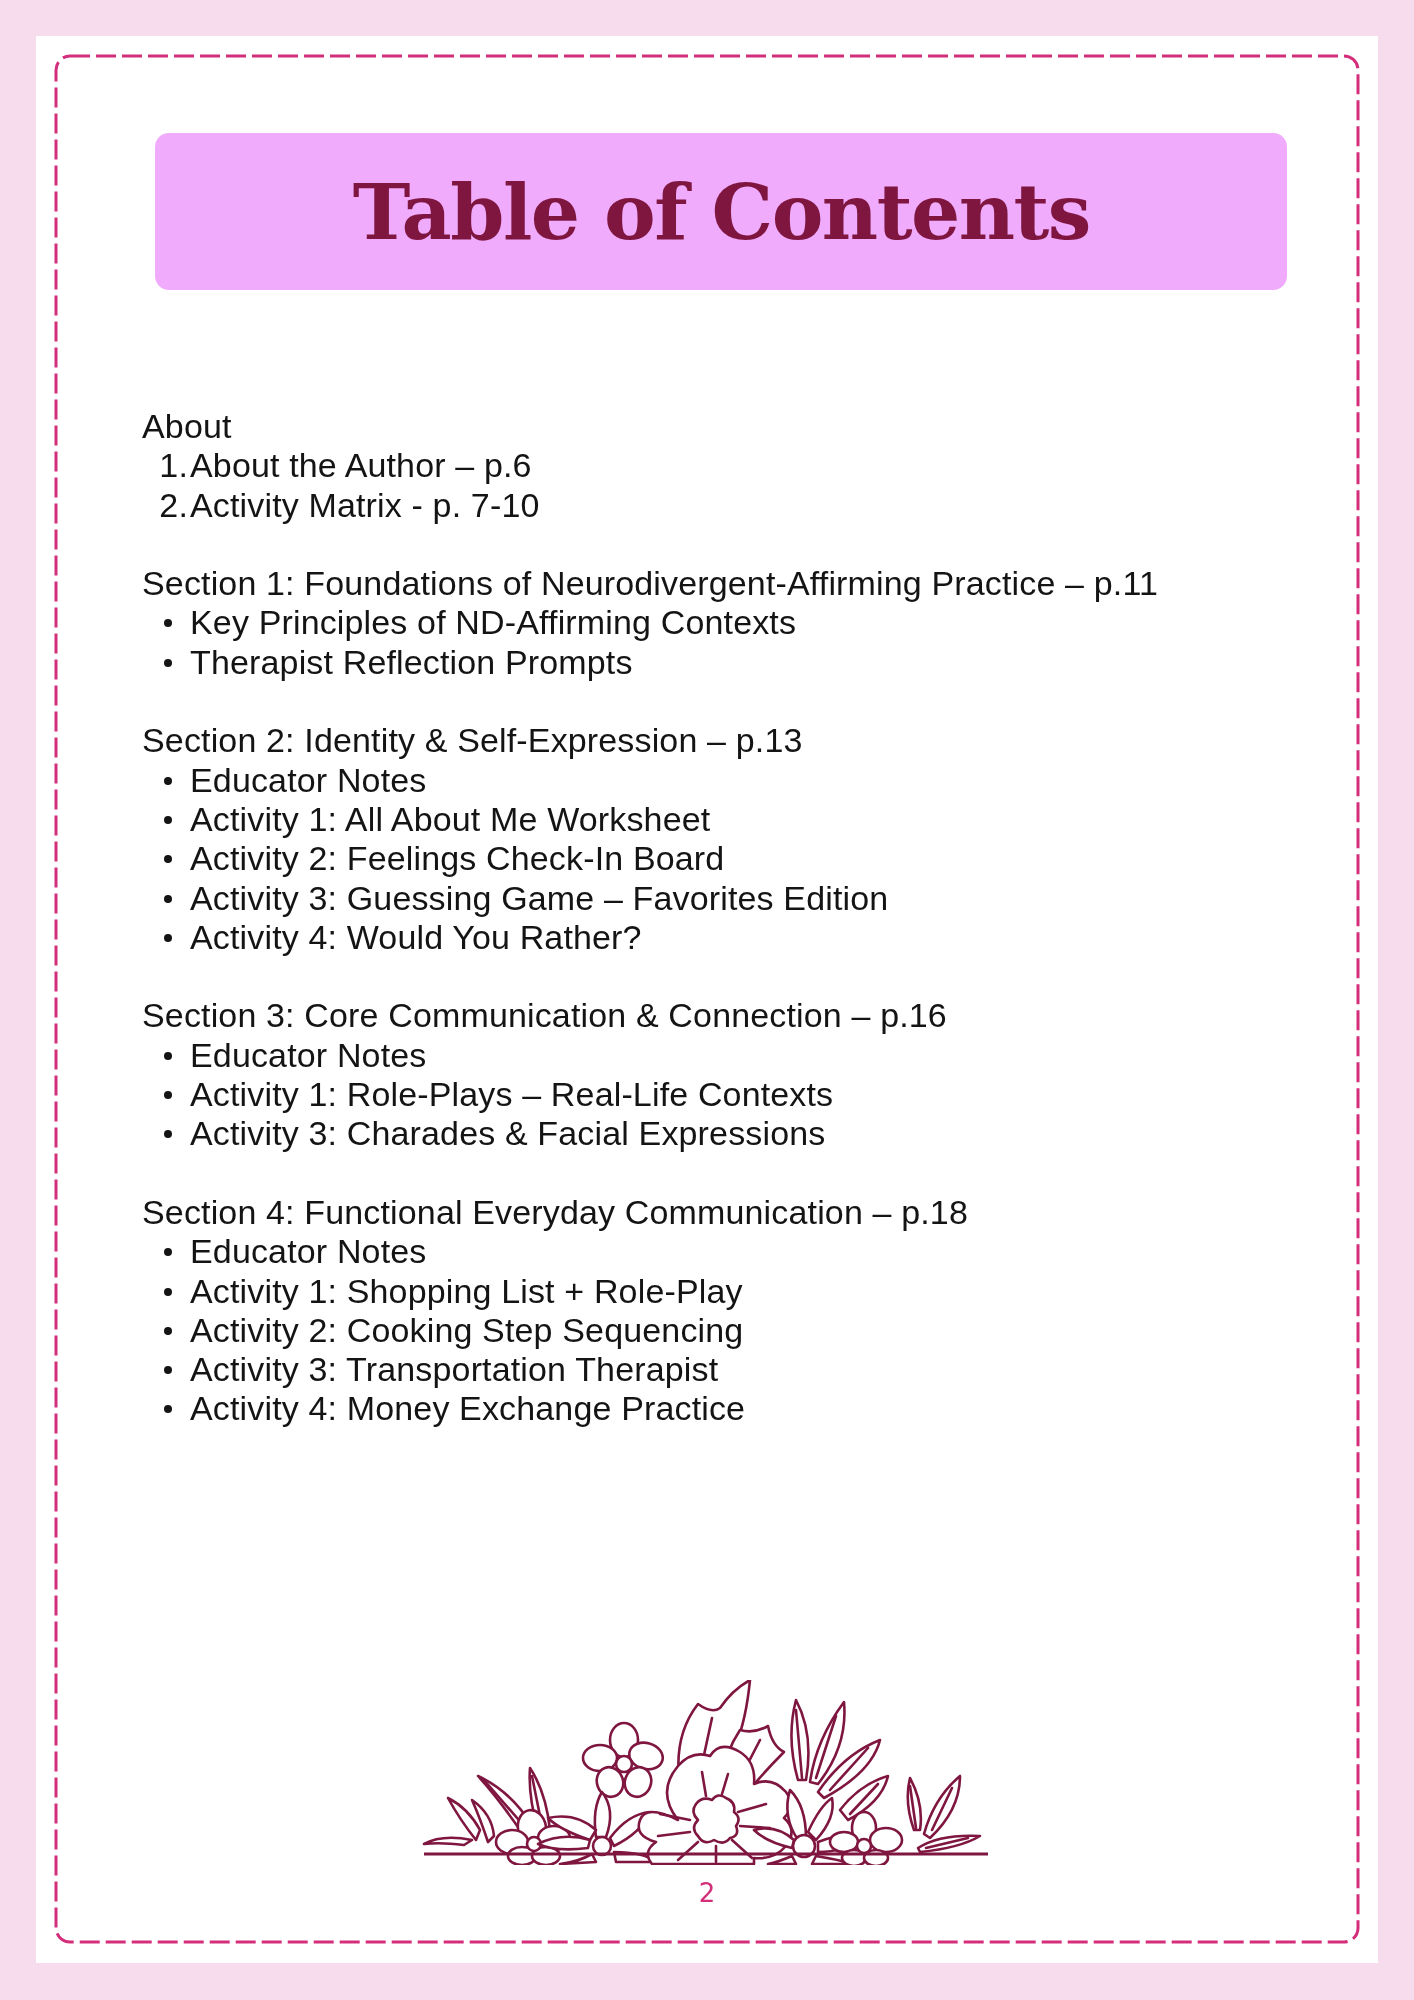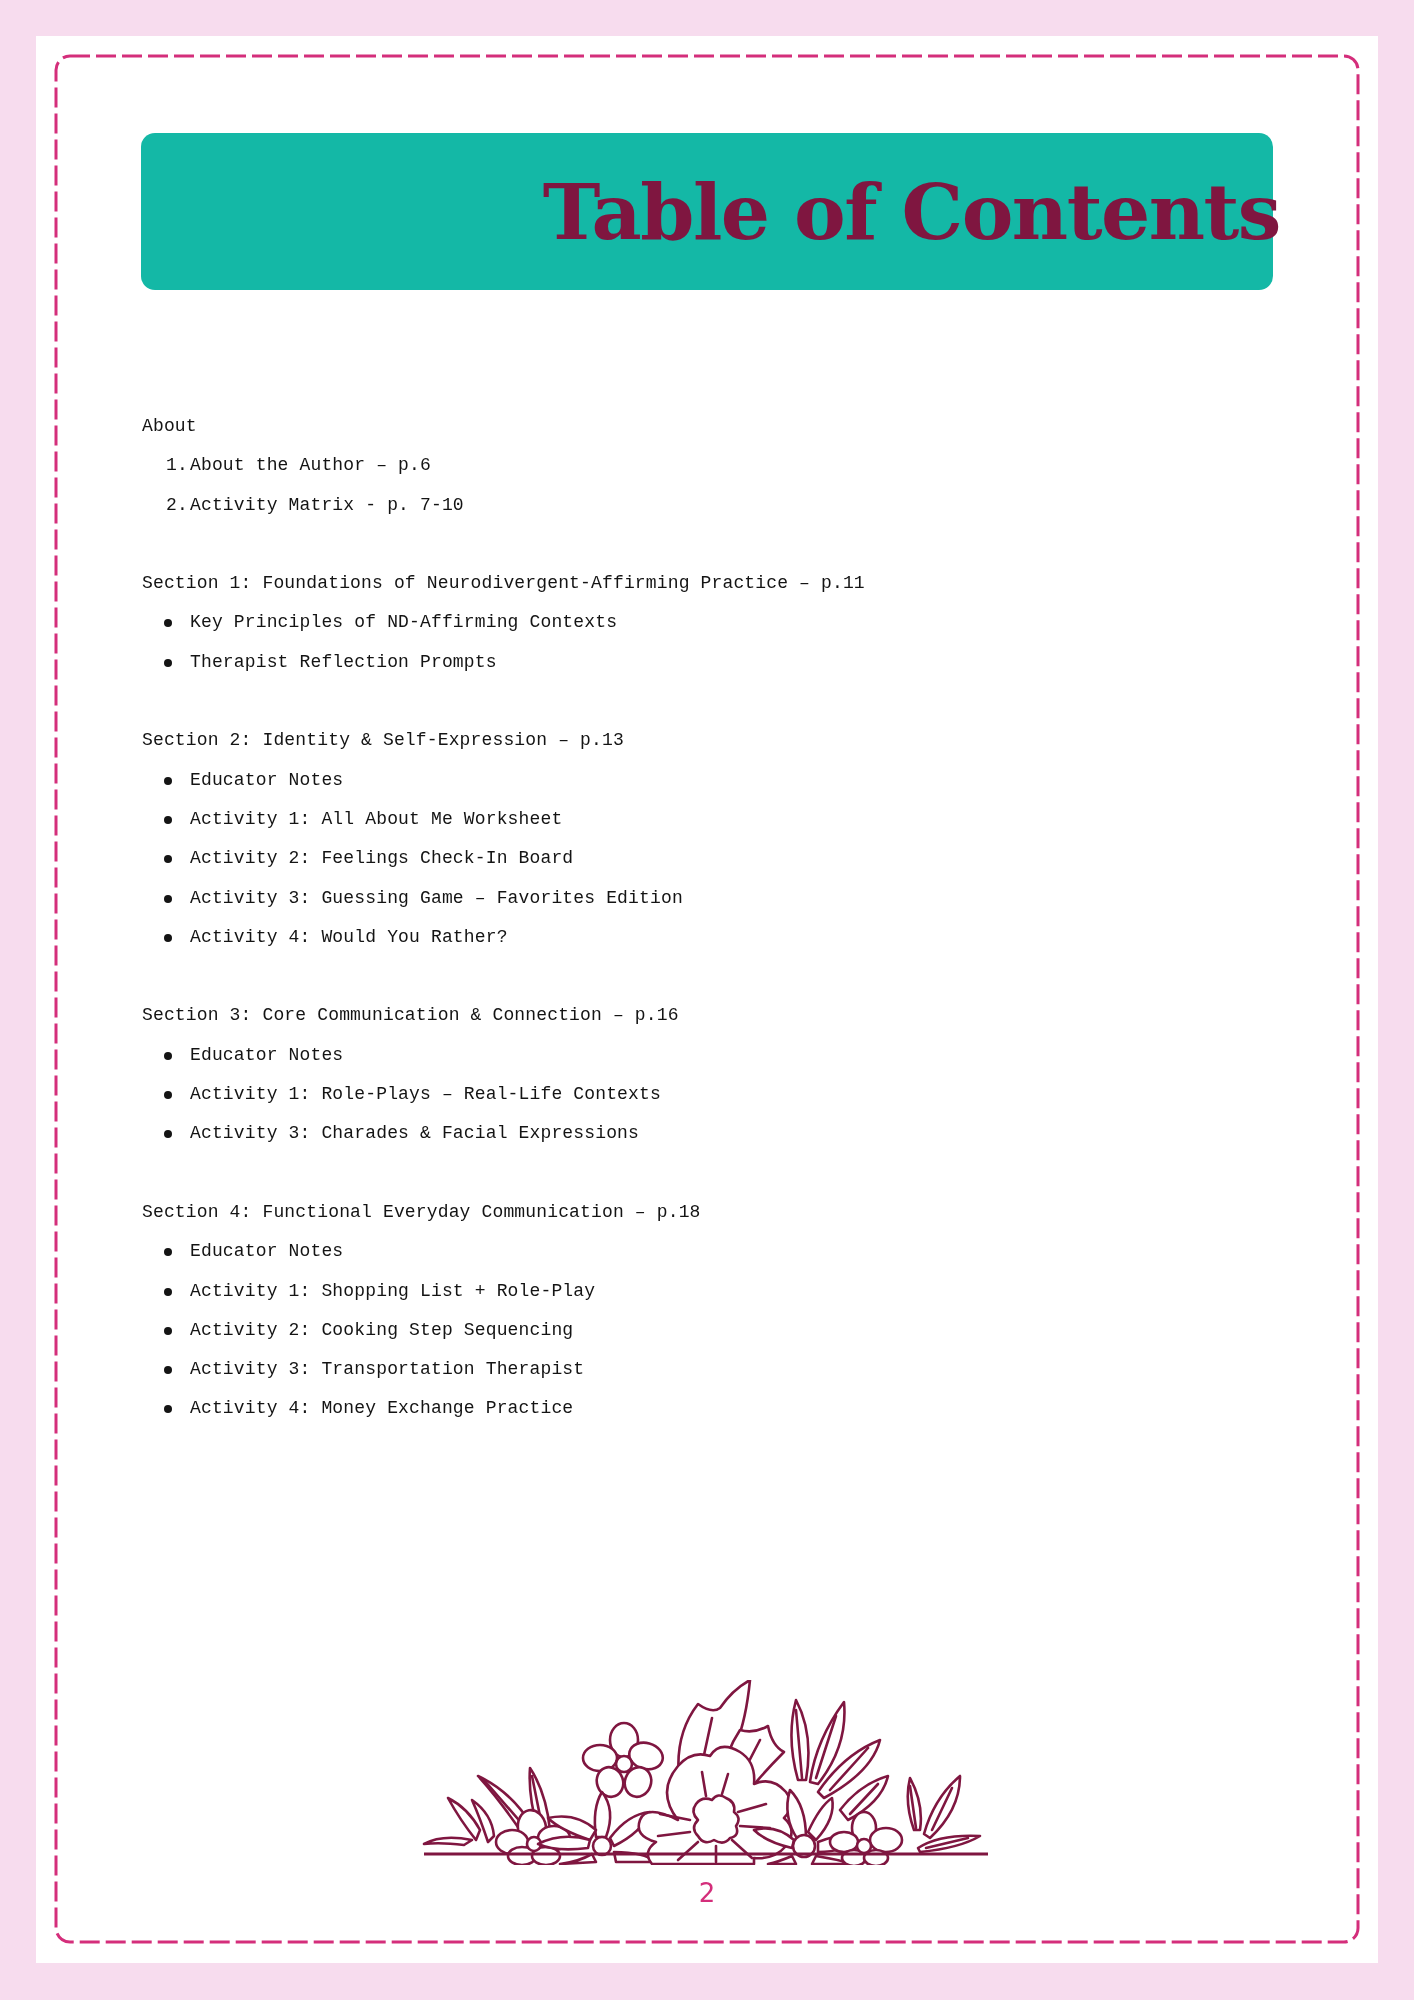--- a/index.html
+++ b/index.html
@@ -7,34 +7,34 @@
   body { background: #f7dcee; position: relative; font-family: "DejaVu Sans", sans-serif; }
   .card {
     position: absolute; left: 36px; top: 36px; width: 1342px; height: 1927px;
     background: #ffffff;
   }
   .dashed-frame {
     position: absolute; left: 54px; top: 54px; width: 1306px; height: 1890px;
     pointer-events: none;
   }
   .title-box {
-    position: absolute; left: 141px; top: 133px; width: 1132px; height: 157px;
-    background: #14b8a6; border-radius: 14px;
-    display: flex; align-items: center; justify-content: flex-end;
+    position: absolute; left: 155px; top: 133px; width: 1132px; height: 157px;
+    background: #f0abfc; border-radius: 14px;
+    display: flex; align-items: center; justify-content: center;
   }
   .title {
     font-family: "DejaVu Serif", serif; font-weight: bold;
     font-size: 76px; color: #7f1640; letter-spacing: -1.5px;
     line-height: 1; margin-top: 2px;
     transform: scaleX(1.02);
   }
   .toc {
     position: absolute; left: 142px; top: 407px; width: 1100px;
-    color: #141414; font-size: 18px; line-height: 39.3px;
-    font-family: Liberation Mono, monospace; letter-spacing: 0.15px;
+    color: #141414; font-size: 34px; line-height: 39.3px;
+    font-family: Liberation Sans, sans-serif; letter-spacing: 0.15px;
   }
   .group { margin-bottom: 39.3px; }
   .group-heading { white-space: nowrap; }
   .item { position: relative; padding-left: 48px; white-space: nowrap; }
   .marker-num {
     position: absolute; left: 0; width: 46px; text-align: right;
   }
   .marker-bullet {
     position: absolute; left: 22px; top: 16px; width: 8px; height: 8px;
     border-radius: 50%; background: #141414;

